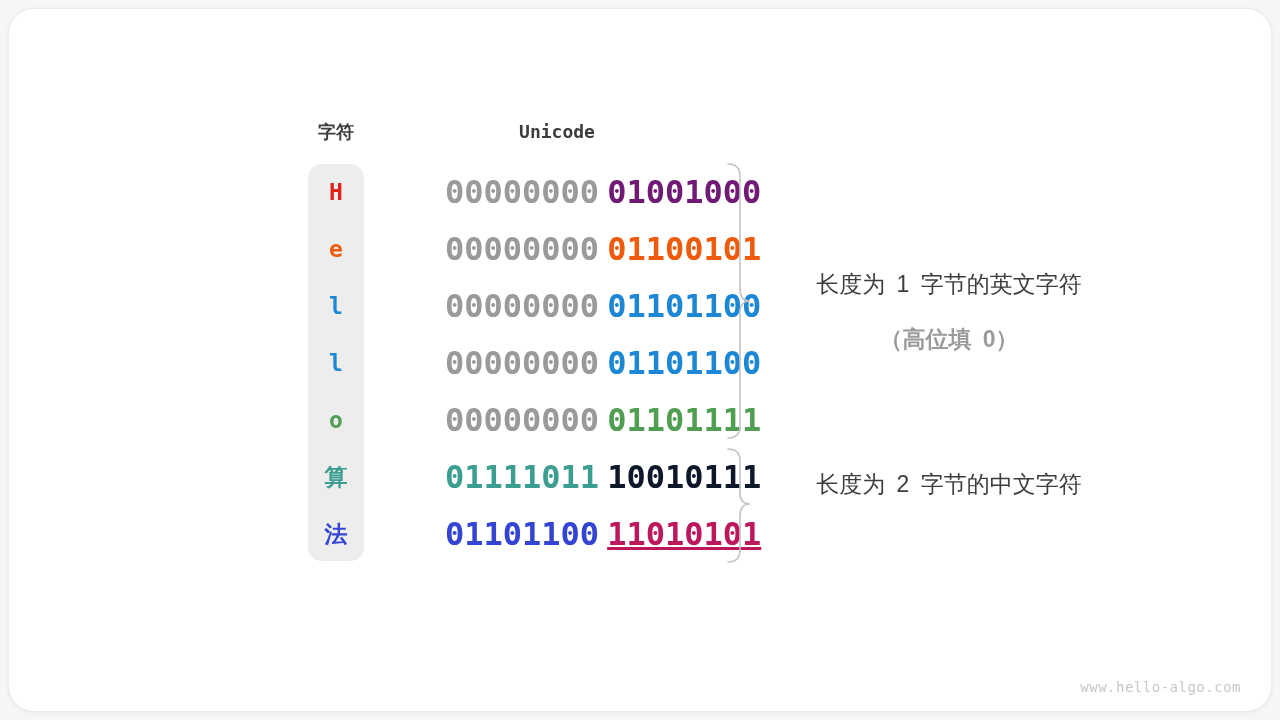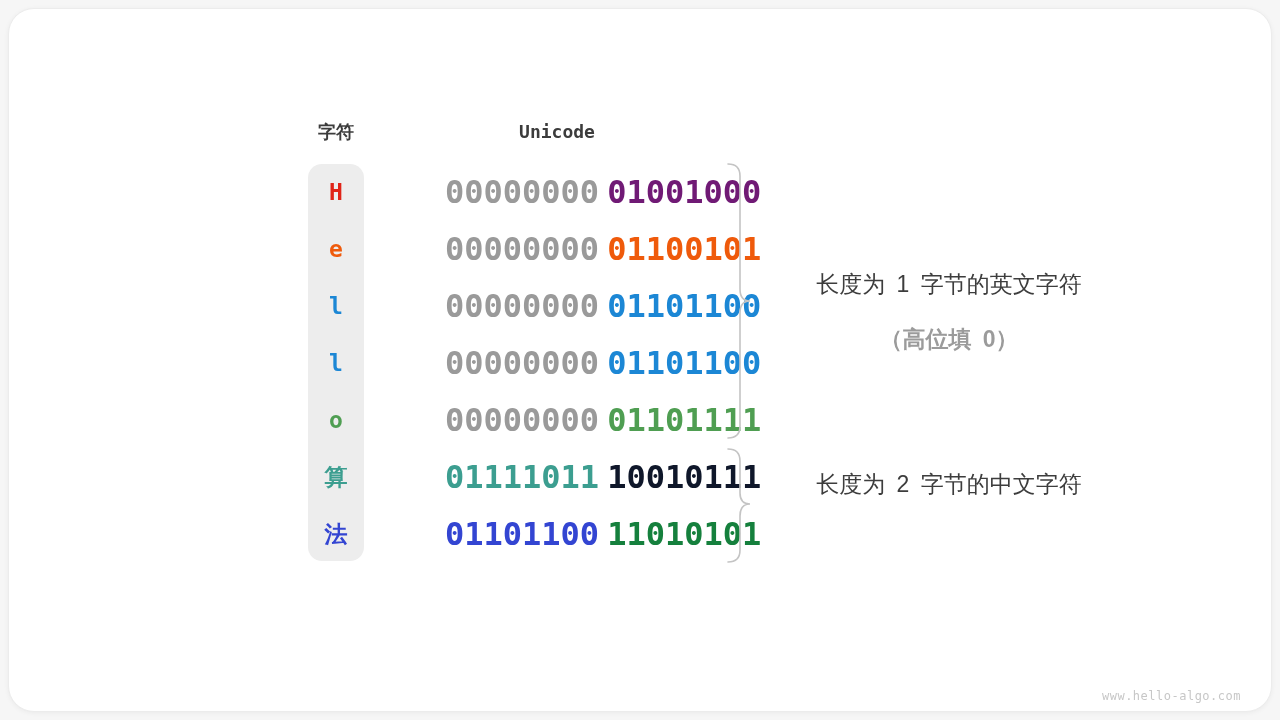--- a/index.html
+++ b/index.html
@@ -87,23 +87,23 @@
   .anno-1 { top: 256px; }
   .anno-2 { top: 456px; }
   .anno .sub {
     color: #9b9b9b;
     font-weight: 700;
     margin-top: 16px;
   }
   .watermark {
     position: absolute;
     right: 30px;
-    bottom: 8px;
+    bottom: 16px;
     font-family: "DejaVu Sans Mono", monospace;
-    font-size: 12px;
+    font-size: 14px;
     color: #c7c7c7;
     letter-spacing: 0.5px;
   }
 </style>
 </head>
 <body>
 
 <div class="card">
 
   <div class="hdr hdr-char">字符</div>
@@ -156,21 +156,21 @@
     <span class="bytes">
       <span style="color: rgb(60, 158, 144);">01111011</span>
       <span style="color: #0f172a;">10010111</span>
     </span>
   </div>
 
   <div class="row" style="top:508px">
     <span class="cell-char" style="color: rgb(51, 69, 210);">法</span>
     <span class="bytes">
       <span style="color: rgb(51, 69, 210);">01101100</span>
-      <span style="color: #15803d;">11010101</span>
+      <span style="color: #be185d; text-decoration: underline;">11010101</span>
     </span>
   </div>
 
   <svg class="braces" viewBox="0 0 1264 704">
     <path id="brace-english" d="M 719 155 Q 731 155 731 167 L 731 280 Q 731 292 741 292 Q 731 292 731 304 L 731 417 Q 731 429 719 429" fill="none" stroke="#c4c4c4" stroke-width="1.6" stroke-linecap="round"></path>
     <path id="brace-chinese" d="M 719 440 Q 731 440 731 452 L 731 484 Q 731 495 741 495 Q 731 495 731 507 L 731 541 Q 731 553 719 553" fill="none" stroke="#c4c4c4" stroke-width="1.6" stroke-linecap="round"></path>
   </svg>
 
   <div class="anno anno-1">
     <div>长度为 1 字节的英文字符</div>

